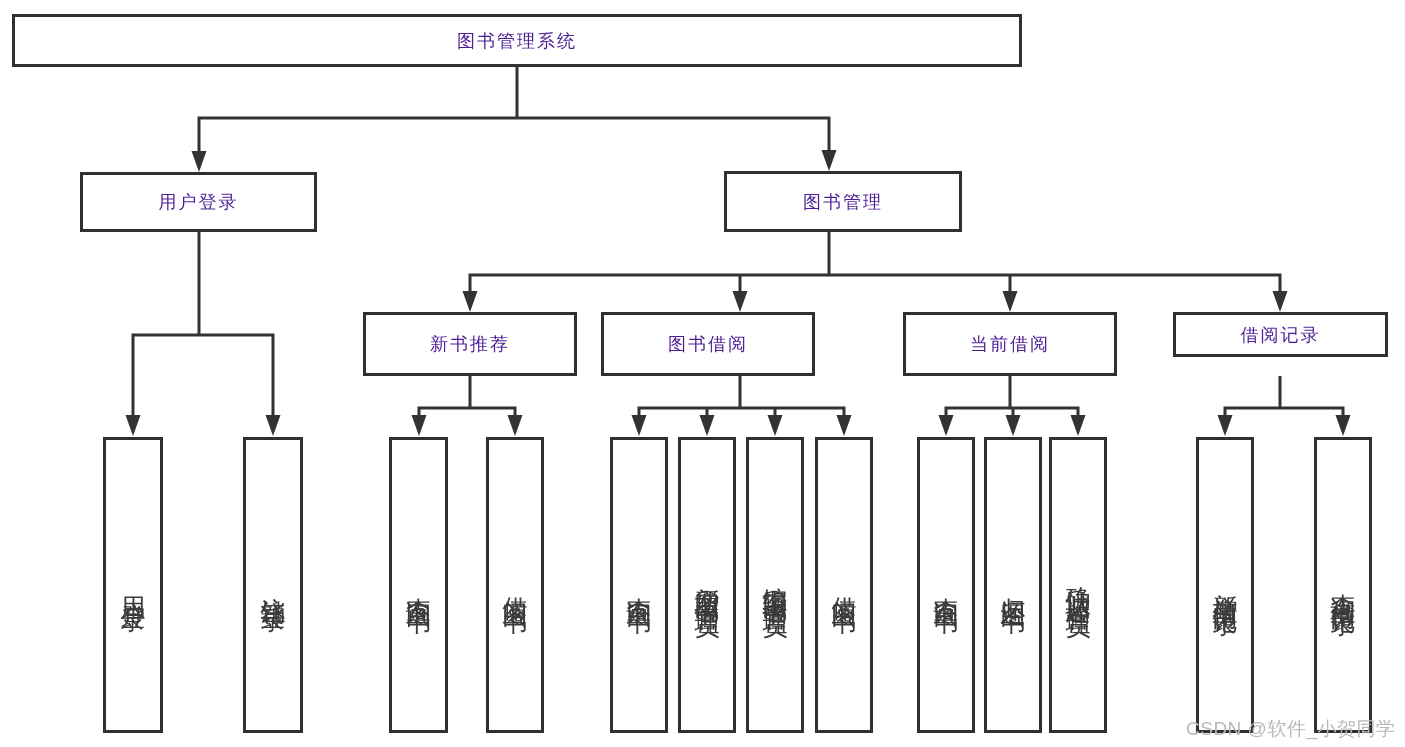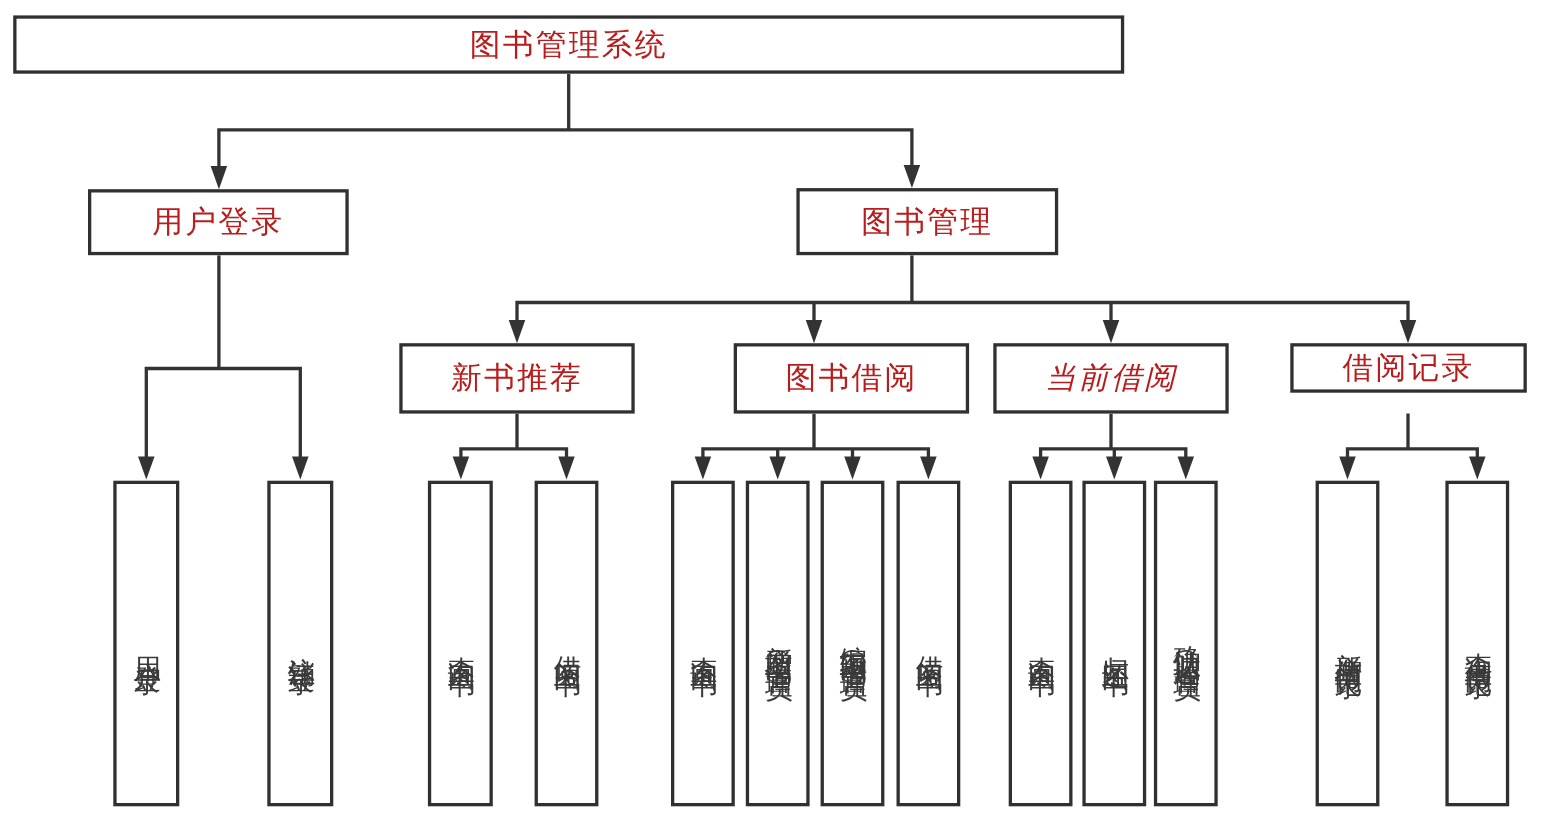--- a/index.html
+++ b/index.html
@@ -13,21 +13,21 @@
   #wires { position:absolute; left:0; top:0; width:1405px; height:747px; }
   .hbox {
     position:absolute;
     background:#ffffff;
     border:3px solid #303030;
     box-sizing:border-box;
     display:flex; align-items:center; justify-content:center;
     z-index:2;
   }
   .hbox .lbl {
-    font-size:28px; color:#b91c1c; letter-spacing:2px; line-height:1;
+    font-size:18px; color:#4c1d95; letter-spacing:2px; line-height:1;
     white-space:nowrap;
   }
   .vbox {
     position:absolute;
     background:#ffffff;
     border:3px solid #303030;
     box-sizing:border-box;
     display:flex; align-items:center; justify-content:center;
     z-index:2;
   }
@@ -97,24 +97,24 @@
   <div class="hbox" style="left:80px; top:172px; width:237px; height:60px;">
     <span class="lbl">用户登录</span>
   </div>
   <div class="hbox" style="left:724px; top:171px; width:238px; height:61px;">
     <span class="lbl">图书管理</span>
   </div>
 
   <div class="hbox" style="left:363px; top:312px; width:214px; height:64px;justify-content:center;">
     <span class="lbl">新书推荐</span>
   </div>
-  <div class="hbox" style="left:667px; top:312px; width:214px; height:64px;">
+  <div class="hbox" style="left:601px; top:312px; width:214px; height:64px;">
     <span class="lbl">图书借阅</span>
   </div>
-  <div class="hbox" style="left:903px; top:312px; width:214px; height:64px;font-style:italic;">
+  <div class="hbox" style="left:903px; top:312px; width:214px; height:64px;">
     <span class="lbl">当前借阅</span>
   </div>
   <div class="hbox" style="left:1173px; top:312px; width:215px; height:45px;">
     <span class="lbl">借阅记录</span>
   </div>
 
   <div class="vbox" style="left:103px; top:437px; width:60px; height:296px;">
     <span class="vlbl">用户登录</span>
   </div>
   <div class="vbox" style="left:243px; top:437px; width:60px; height:296px;">
@@ -151,14 +151,15 @@
     <span class="vlbl">确认归还（管理员）</span>
   </div>
 
   <div class="vbox" style="left:1196px; top:437px; width:58px; height:296px;">
     <span class="vlbl">新增借阅记录</span>
   </div>
   <div class="vbox" style="left:1314px; top:437px; width:58px; height:296px;">
     <span class="vlbl">查询借阅记录</span>
   </div>
 
+  <div id="watermark">CSDN @软件_小贺同学</div>
 
 </div>
 
 </body></html>

